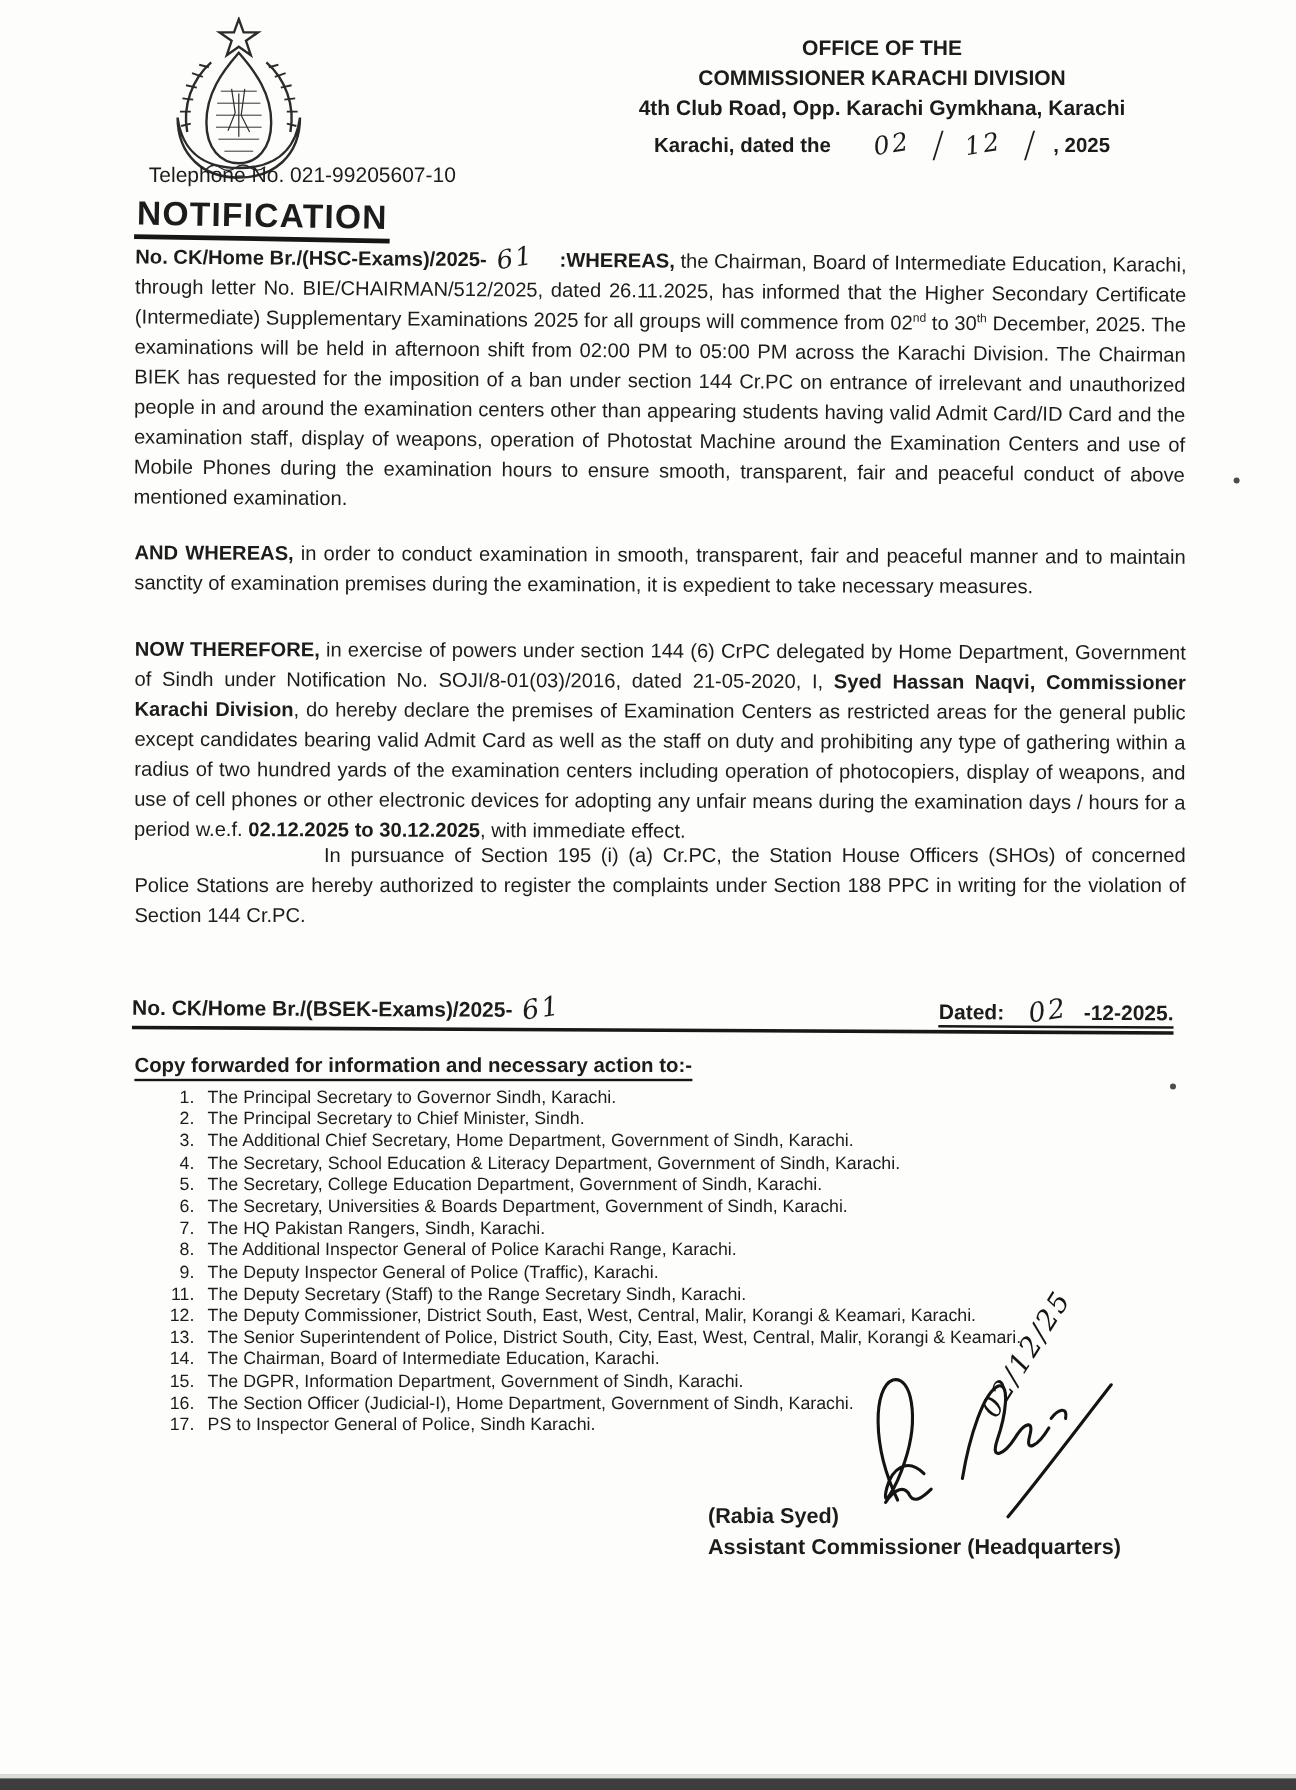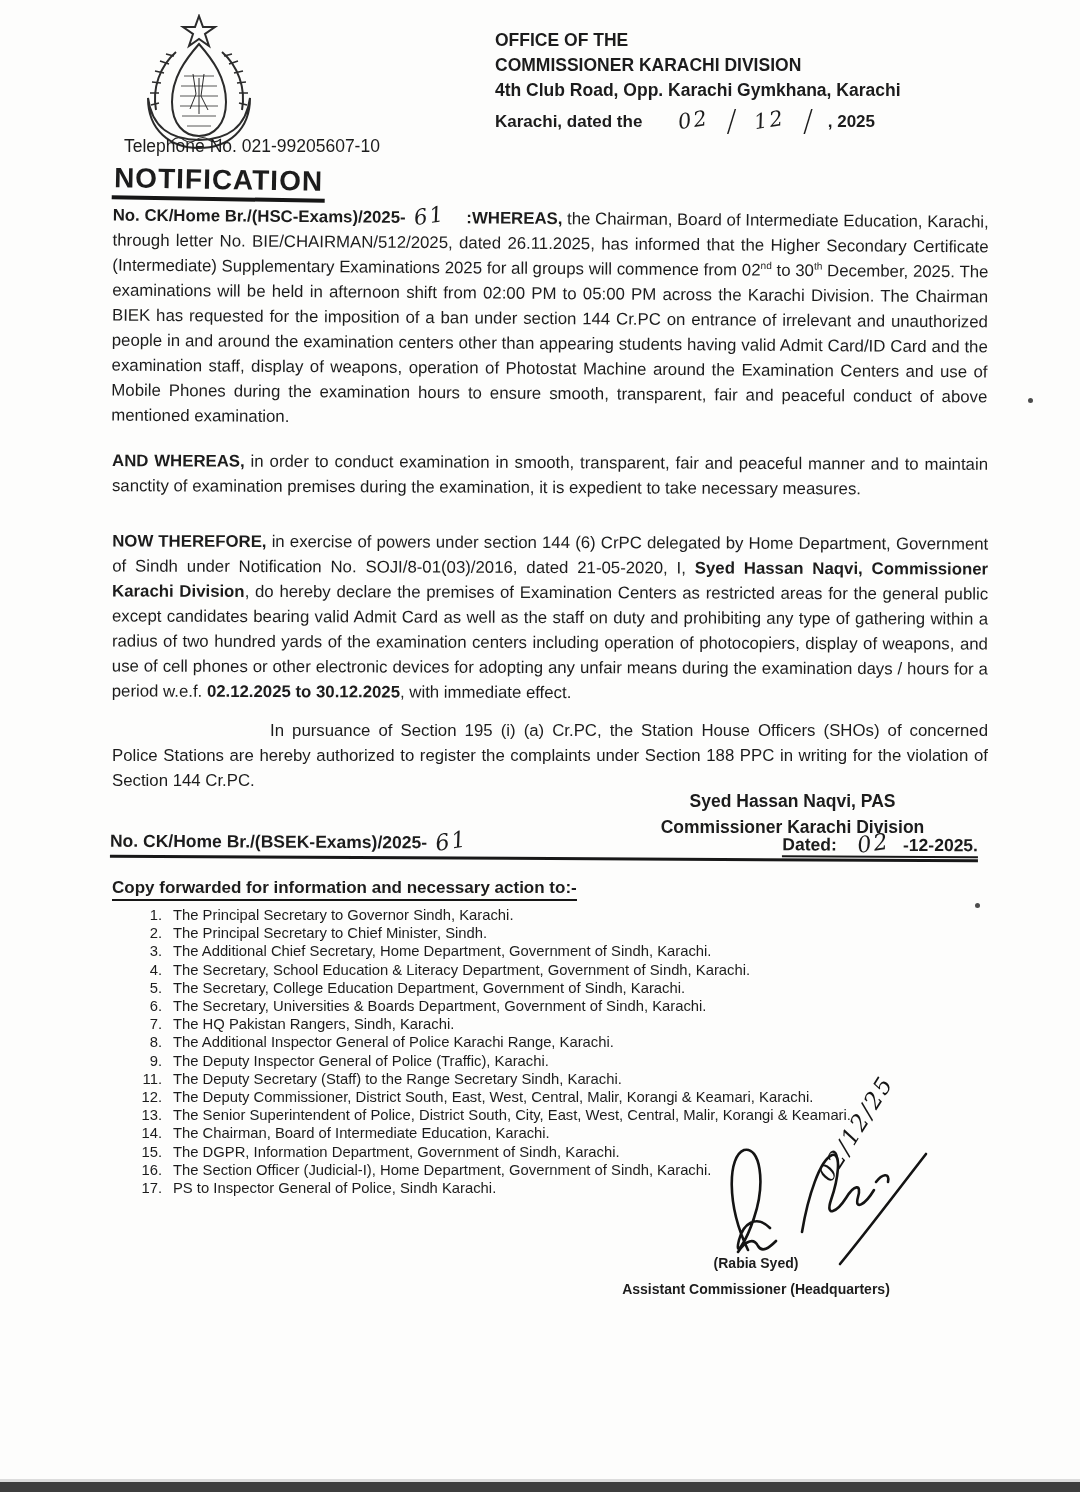--- a/index.html
+++ b/index.html
@@ -10,38 +10,38 @@
   }
   .abs{position:absolute;}
   .b{font-weight:bold;}
   .sup{vertical-align:super;font-size:0.6em;line-height:0;}
   .hw{
     font-family:"DejaVu Serif",serif;font-style:italic;font-weight:400;
     display:inline-block;transform:rotate(-9deg);font-size:1.28em;letter-spacing:2px;
     padding:0 3px;
   }
   
-  .office-block{left:495px;top:28px;width:480px;font-weight:bold;font-size:17.5px;line-height:25px;}
+  .office-block{left:495px;top:28px;width:480px;text-align:center;font-weight:bold;font-size:17.5px;line-height:25px;}
   .date-line{margin-top:5px;font-size:17px;}
   .date-line .slash{font-size:30px;font-weight:300;vertical-align:-4px;padding:0 10px;font-family:"DejaVu Sans",sans-serif;}
   .date-line .hw{font-size:21px;}
   .telephone{left:124px;top:136px;font-weight:normal;font-size:17.5px;}
   .emblem{left:138px;top:14px;}
   
   .title-wrap{left:112px;top:164px;width:876px;}
   .title{
     display:inline-block;font-size:28px;font-weight:bold;letter-spacing:1px;
     border-bottom:4px solid #161616;padding:0 2px 1px 2px;transform:rotate(1deg);
   }
   
   .para{left:112px;width:876px;font-size:16.8px;line-height:25px;text-align:justify;}
   .p1{top:204px;transform:rotate(0.45deg);}
   .p2{top:450px;transform:rotate(0.25deg);}
   .p3{top:530px;transform:rotate(0.2deg);}
-  .p4{top:718px;text-indent:158px;}
+  .p4{top:700px;text-indent:158px;}
   
   .signatory{left:620px;top:788px;width:345px;text-align:center;font-weight:bold;font-size:17.5px;line-height:26px;}
   
   .refrow{
     left:110px;top:828px;width:868px;display:flex;justify-content:space-between;align-items:flex-end;
     border-bottom:3px solid #181818;padding-bottom:3px;font-weight:bold;font-size:17.5px;
     transform:rotate(0.3deg);
   }
   .refrow .dated u{text-decoration:none;border-bottom:2px solid #181818;padding-bottom:1px;}
   
@@ -49,21 +49,21 @@
   .copyhead span{border-bottom:2.5px solid #161616;padding-bottom:2px;text-align:right;}
   .copylist{left:130px;top:906px;width:860px;font-size:14.8px;line-height:18.2px;}
   .li{display:flex;}
   .num{width:32px;text-align:right;margin-right:11px;flex:none;}
   
   .sig-svg{left:690px;top:1138px;}
   .hw-date{
     left:835px;top:1160px;font-family:"DejaVu Serif",serif;font-style:italic;
     font-size:23px;transform:rotate(-58deg);transform-origin:left bottom;letter-spacing:2px;color:#141414;
   }
-  .bottom-block{left:556px;top:1250px;width:400px;text-align:center;font-size:14px;line-height:26px;}
+  .bottom-block{left:590px;top:1250px;width:400px;font-size:18px;line-height:26px;}
   .bottom-block .name,.bottom-block .desig{font-weight:bold;}
   
   .speck{position:absolute;background:#4c4c4c;border-radius:50%;}
   .speck1{left:1028px;top:398px;width:5px;height:5px;}
   .speck2{left:975px;top:903px;width:5px;height:5px;}
   .bottom-strip{position:absolute;left:0;bottom:0;width:100%;height:10px;background:#3e3e3e;border-top:3px solid #dcdcdc;}
 </style>
 </head>
 <body>
 
@@ -110,24 +110,20 @@
 
   <div class="abs title-wrap">
     <span class="title">NOTIFICATION</span>
   </div>
 
   <div class="abs para p1"><span class="b">No. CK/Home Br./(HSC-Exams)/2025- </span><span class="hw">61</span><span>&nbsp;&nbsp;&nbsp;&nbsp;</span><span class="b">:WHEREAS,</span><span> the Chairman, Board of Intermediate Education, Karachi, through letter No. BIE/CHAIRMAN/512/2025, dated 26.11.2025, has informed that the Higher Secondary Certificate (Intermediate) Supplementary Examinations 2025 for all groups will commence from 02</span><span class="sup">nd</span><span> to 30</span><span class="sup">th</span><span> December, 2025. The examinations will be held in afternoon shift from 02:00 PM to 05:00 PM across the Karachi Division. The Chairman BIEK has requested for the imposition of a ban under section 144 Cr.PC on entrance of irrelevant and unauthorized people in and around the examination centers other than appearing students having valid Admit Card/ID Card and the examination staff, display of weapons, operation of Photostat Machine around the Examination Centers and use of Mobile Phones during the examination hours to ensure smooth, transparent, fair and peaceful conduct of above mentioned examination.</span></div>
   <div class="abs para p2"><span class="b">AND WHEREAS,</span><span> in order to conduct examination in smooth, transparent, fair and peaceful manner and to maintain sanctity of examination premises during the examination, it is expedient to take necessary measures.</span></div>
   <div class="abs para p3"><span class="b">NOW THEREFORE,</span><span> in exercise of powers under section 144 (6) CrPC delegated by Home Department, Government of Sindh under Notification No. SOJI/8-01(03)/2016, dated 21-05-2020, I, </span><span class="b">Syed Hassan Naqvi, Commissioner Karachi Division</span><span>, do hereby declare the premises of Examination Centers as restricted areas for the general public except candidates bearing valid Admit Card as well as the staff on duty and prohibiting any type of gathering within a radius of two hundred yards of the examination centers including operation of photocopiers, display of weapons, and use of cell phones or other electronic devices for adopting any unfair means during the examination days / hours  for a period w.e.f. </span><span class="b">02.12.2025 to 30.12.2025</span><span>, with immediate effect.</span></div>
   <div class="abs para p4"><span>In pursuance of Section 195 (i) (a) Cr.PC, the Station House Officers (SHOs) of concerned Police Stations are hereby authorized to register the complaints under Section 188 PPC in writing for the violation of Section 144 Cr.PC.</span></div>
 
-  <div class="abs signatory">
-    <div>Syed Hassan Naqvi, PAS</div>
-    <div>Commissioner Karachi Division</div>
-  </div>
 
   <div class="abs refrow">
     <span>
       <span>No. CK/Home Br./(BSEK-Exams)/2025-</span>
       <span class="hw">61</span>
     </span>
     <span class="dated">
       <u>
         <span>Dated:</span>
         <span style="padding:0 6px;"></span>

